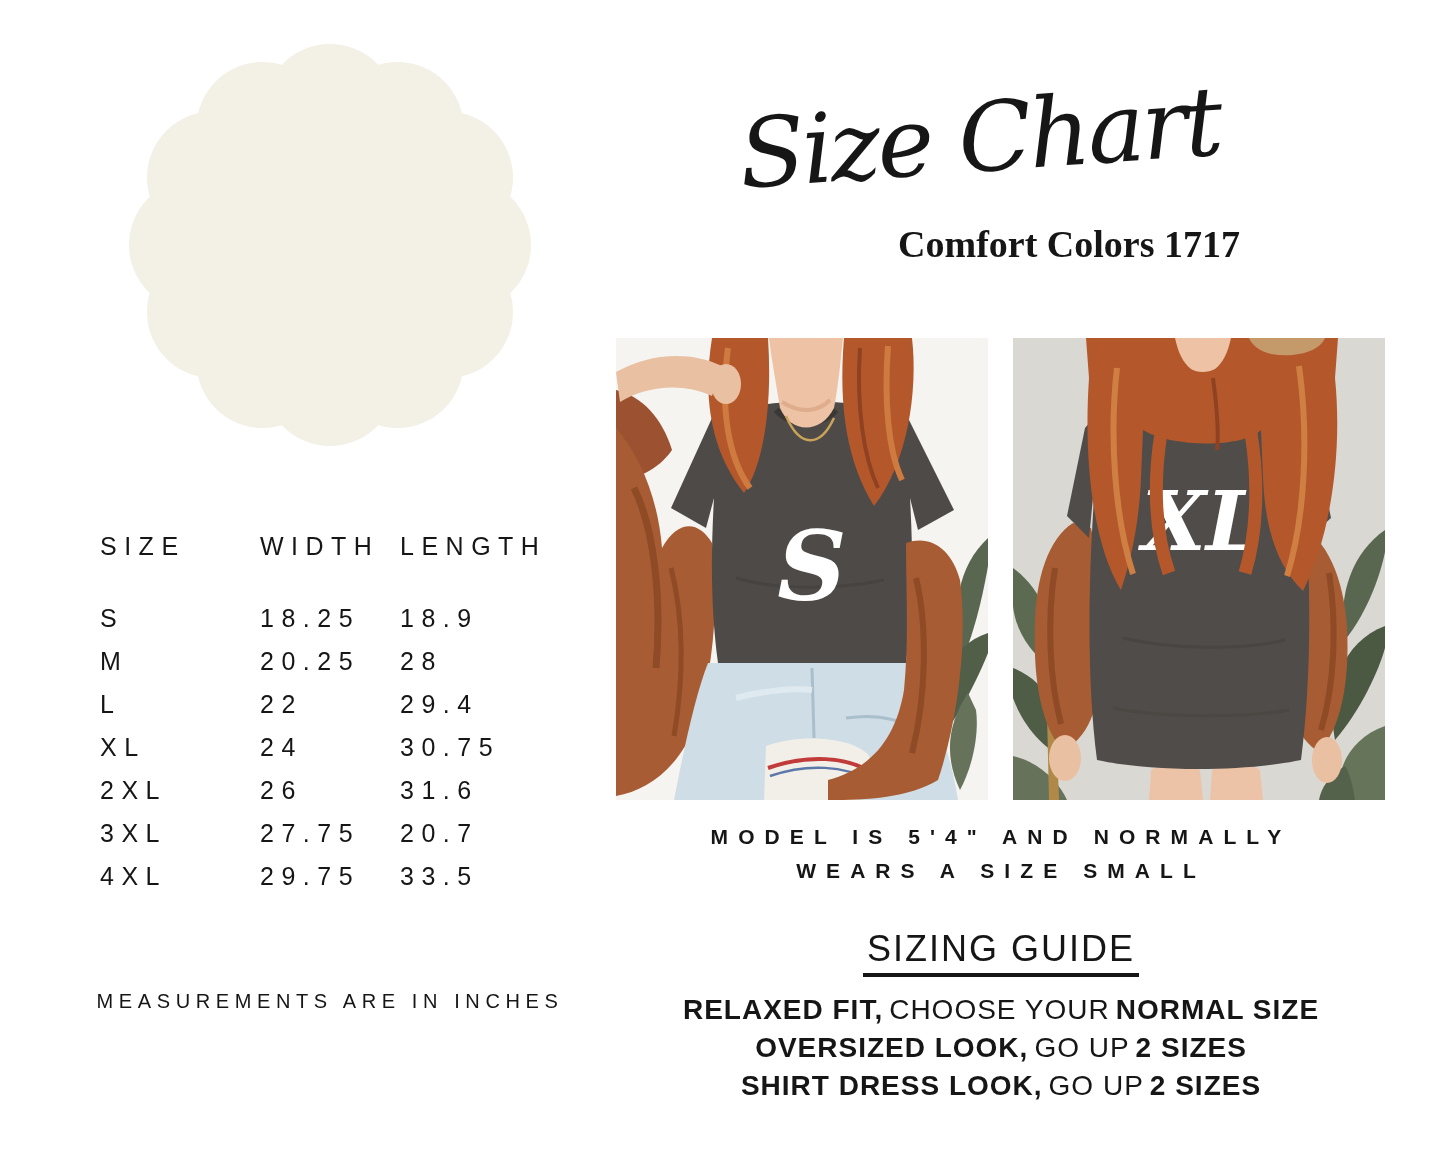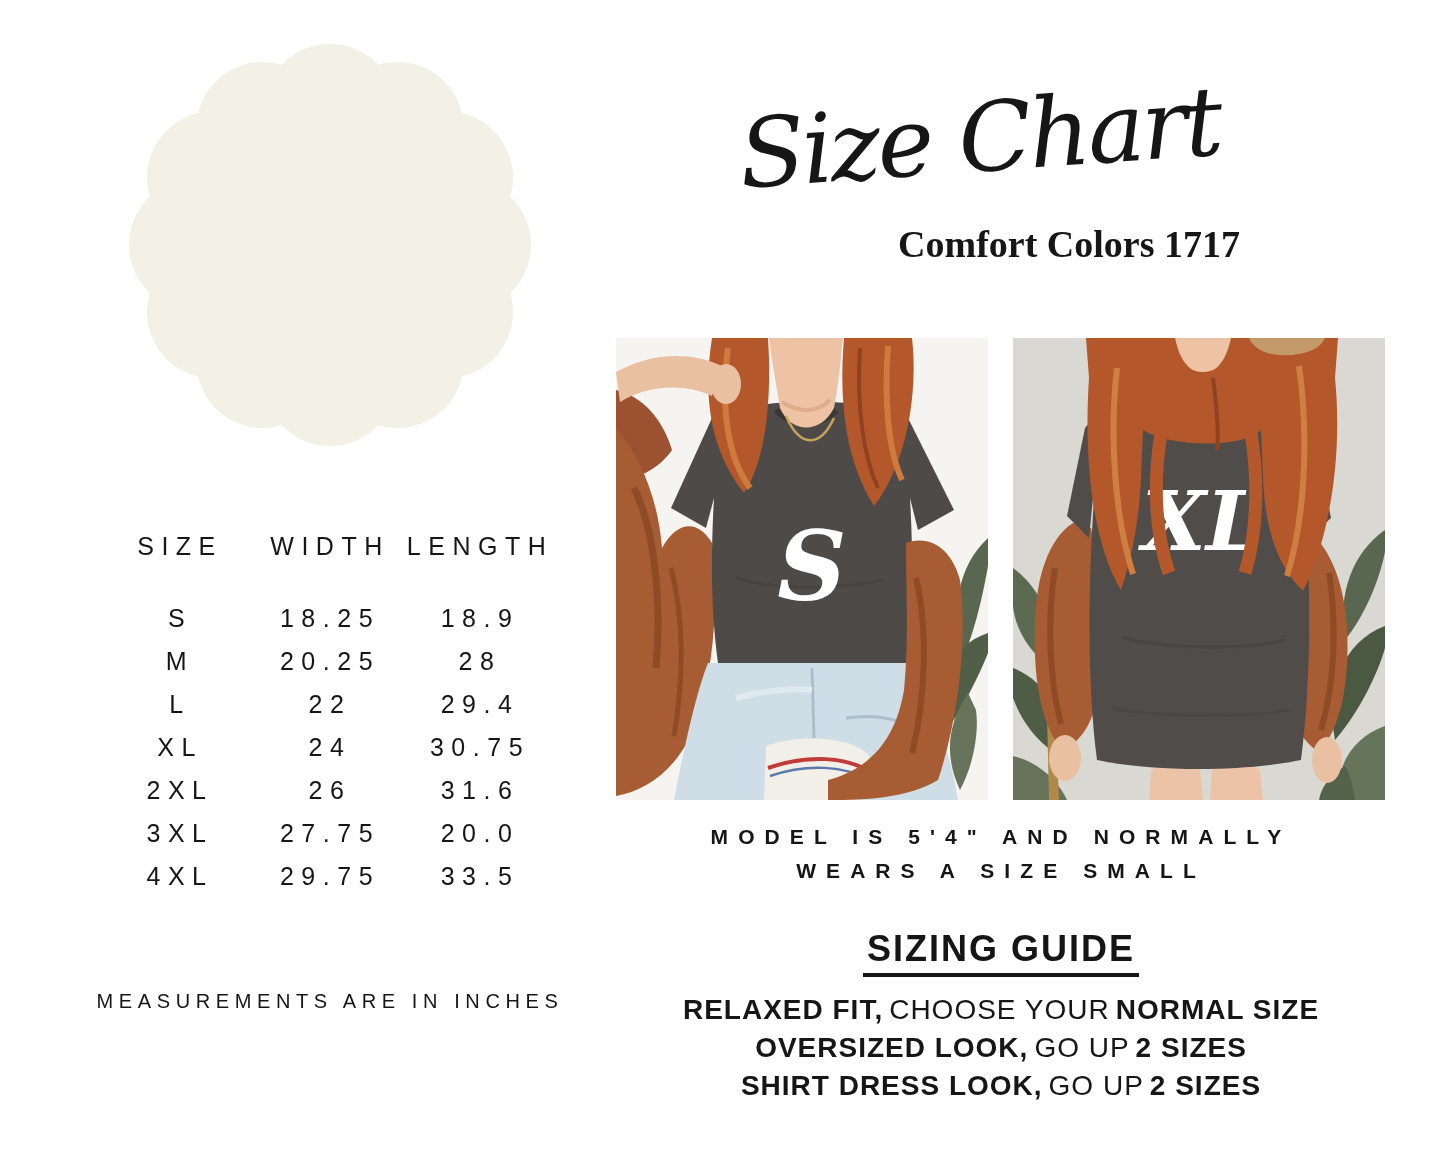--- a/index.html
+++ b/index.html
@@ -11,21 +11,21 @@
     font-family:"Liberation Sans", sans-serif;
     color:#161616;
   }
   
   .scallop{position:absolute;left:120px;top:35px;width:420px;height:420px;}
   .size-table{position:absolute;left:100px;top:532px;width:460px;}
   .tbl-row{display:grid;grid-template-columns:160px 140px 160px;align-items:center;}
   .tbl-head{font-weight:700;font-size:23px;letter-spacing:0.22em;text-align:center;}
   .tbl-body{margin-top:36px;}
   .tbl-body .tbl-row{height:43px;}
-  .tbl-cell{text-align:center;font-size:25px;font-weight:500;letter-spacing:0.3em;white-space:nowrap;}
+  .tbl-cell{text-align:left;font-size:25px;font-weight:500;letter-spacing:0.3em;white-space:nowrap;}
   .tbl-note{position:absolute;left:85px;top:990px;width:490px;text-align:center;
     font-size:20px;font-weight:400;letter-spacing:0.28em;white-space:nowrap;}
   
   .title-script{
     position:absolute;left:720px;top:58px;width:520px;height:170px;
     text-align:center;
     font-family:"DejaVu Serif", serif;
     font-style:italic;font-weight:400;
     font-size:96px;line-height:160px;
     letter-spacing:-3px;
@@ -42,21 +42,21 @@
   .photo.right{left:1013px;}
   .photo svg{display:block;width:100%;height:100%;}
   .shirt-letter{
     font-family:"DejaVu Serif", serif;font-style:italic;font-weight:700;
     fill:#ffffff;
   }
   
   .model-caption{position:absolute;left:615px;top:820px;width:772px;text-align:center;
     font-size:21px;font-weight:600;letter-spacing:0.48em;line-height:34px;white-space:nowrap;}
   .sizing-guide{position:absolute;left:615px;top:928px;width:772px;text-align:center;}
-  .sizing-title{display:inline-block;font-size:36px;font-weight:700;letter-spacing:2px;
+  .sizing-title{display:inline-block;font-size:36px;font-weight:400;letter-spacing:2px;
     border-bottom:4px solid #161616;padding:0 4px 3px 4px;}
   .guide-lines{margin-top:14px;font-size:28px;line-height:38px;white-space:nowrap;}
   .guide-lines .b{font-weight:800;letter-spacing:1px;}
   .guide-lines .r{font-weight:400;letter-spacing:1px;margin:0 6px;}
 </style>
 </head>
 <body>
 
 <div class="page">
 
@@ -106,21 +106,21 @@
         <div class="tbl-cell">30.75</div>
       </div>
       <div class="tbl-row">
         <div class="tbl-cell">2XL</div>
         <div class="tbl-cell">26</div>
         <div class="tbl-cell">31.6</div>
       </div>
       <div class="tbl-row">
         <div class="tbl-cell">3XL</div>
         <div class="tbl-cell">27.75</div>
-        <div class="tbl-cell">20.0</div>
+        <div class="tbl-cell">20.7</div>
       </div>
       <div class="tbl-row">
         <div class="tbl-cell">4XL</div>
         <div class="tbl-cell">29.75</div>
         <div class="tbl-cell">33.5</div>
       </div>
     </div>
   </div>
 
   <div class="tbl-note">MEASUREMENTS ARE IN INCHES</div>

